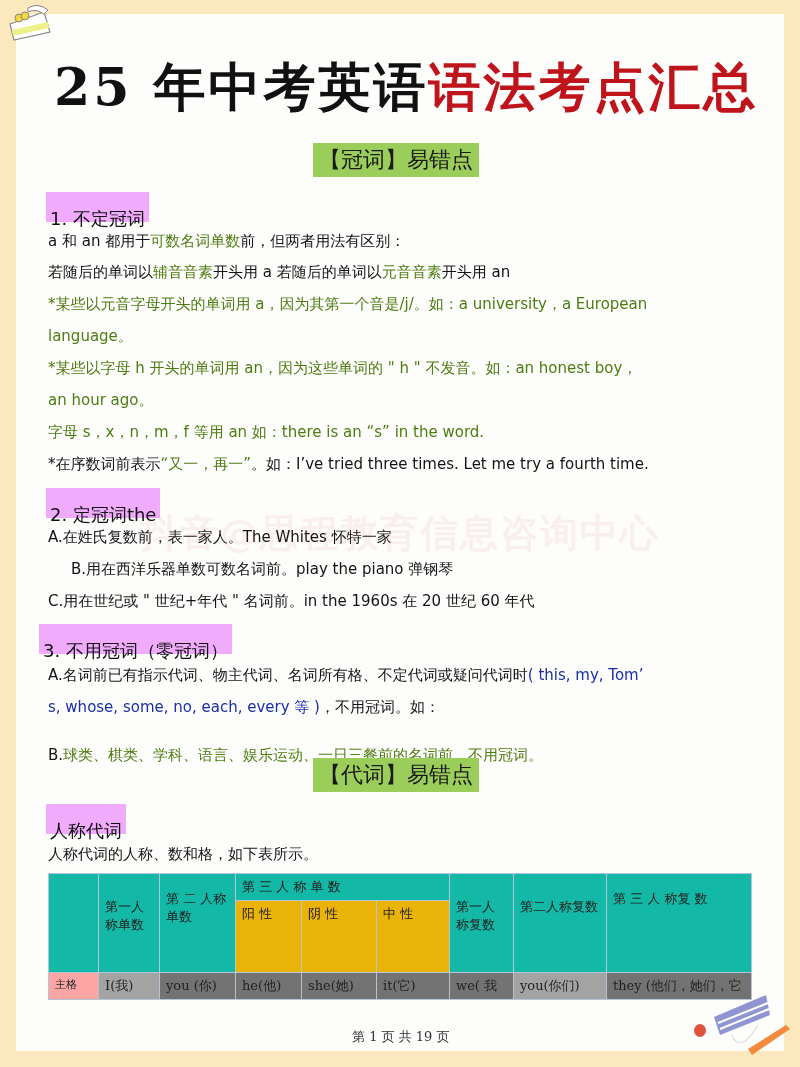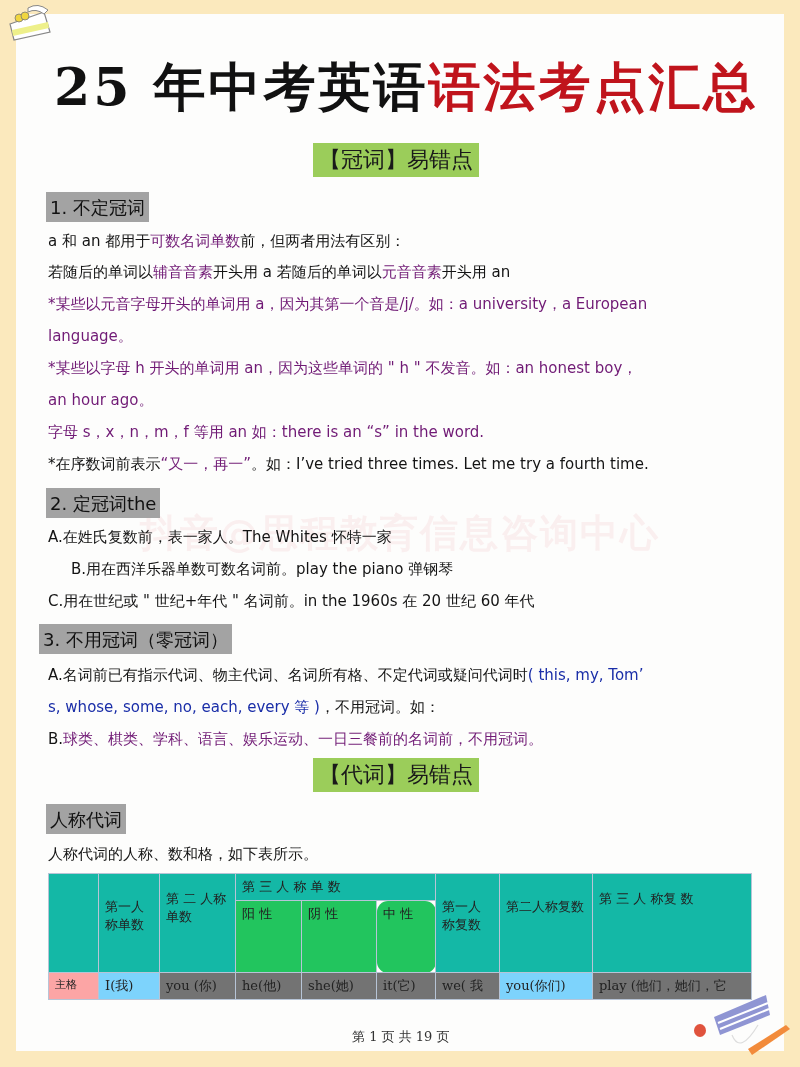--- a/index.html
+++ b/index.html
@@ -33,44 +33,44 @@
   }
   .main-title .red { color: #c0141c; }
   .section-banner {
     position: absolute; height: 34px; line-height: 34px;
     background: #9bcd5a; font-size: 22px; padding: 0 6px;
     font-family: "DejaVu Serif", "Liberation Serif", serif; color: #1a1a1a;
     white-space: nowrap;
   }
   .sub-head {
     position: absolute; height: 30px; line-height: 30px;
-    background: #a3a3a3; font-size: 18px; padding: 1px 4px; color: #111;
+    background: #f0abfc; font-size: 18px; padding: 12px 4px; color: #111;
     white-space: nowrap;
   }
   .line {
     position: absolute; left: 48px; font-size: 15px; line-height: 22px;
     color: #141414; white-space: nowrap;
   }
-  .red { color: #701a75; }
+  .red { color: #4d7c0f; }
   .blue { color: #1a2ea8; }
   .watermark {
     position: absolute; left: 140px; top: 508px;
     font-size: 38px; font-weight: bold; color: rgba(220,80,90,0.08);
     letter-spacing: 2px; white-space: nowrap; pointer-events: none;
   }
   table.pron {
     position: absolute; left: 48px; top: 873px; width: 704px;
     border-collapse: collapse; font-size: 13px; color: #222;
     font-family: "DejaVu Serif", "Liberation Serif", serif;
   }
   table.pron td { border: 1px solid #b7c4d6; vertical-align: top; padding: 4px 6px; }
   table.pron .hd { background: #14b8a6; }
-  table.pron .hw { background: #22c55e; margin-left: 22px; }
+  table.pron .hw { background: #eab308; margin-left: 22px; }
   table.pron .rowlbl { background: #fca5a5; font-size: 11px; }
-  table.pron .cell { background: #7dd3fc; }
+  table.pron .cell { background: #a3a3a3; }
   table.pron .cellb { background: #737373; }
   .footer {
     position: absolute; left: 352px; top: 1028px; font-size: 13px; color: #333;
     font-family: "DejaVu Serif", "Liberation Serif", serif; white-space: nowrap;
   }
 </style>
 </head>
 <body>
 
 <div class="page"></div>
@@ -110,49 +110,49 @@
 <div class="line" style="top:453px;"><span>*在序数词前表示</span><span class="red">“又一，再一”</span><span>。如：I’ve tried three times. Let me try a fourth time.</span></div>
 
 <div class="sub-head" style="left:46px; top:488px;">2. 定冠词the</div>
 <div class="line" style="top:526px;">A.在姓氏复数前，表一家人。The Whites    怀特一家</div>
 <div class="line" style="top:558px;margin-left:23px;">B.用在西洋乐器单数可数名词前。play the piano  弹钢琴</div>
 <div class="line" style="top:590px;">C.用在世纪或 " 世纪+年代 " 名词前。in the 1960s  在 20 世纪 60 年代</div>
 
 <div class="sub-head" style="left:39px; top:624px;">3. 不用冠词（零冠词）</div>
 <div class="line" style="top:664px;"><span>A.名词前已有指示代词、物主代词、名词所有格、不定代词或疑问代词时</span><span class="blue">( this, my, Tom’</span></div>
 <div class="line" style="top:696px;"><span class="blue">s, whose, some, no, each, every 等 )</span><span>，不用冠词。如：</span></div>
-<div class="line" style="top:728px;"><span>B.</span><span class="red">球类、棋类、学科、语言、娱乐运动、一日三餐前的名词前，不用冠词。</span></div>
+<div class="line" style="top:744px;"><span>B.</span><span class="red">球类、棋类、学科、语言、娱乐运动、一日三餐前的名词前，不用冠词。</span></div>
 
 <div class="section-banner" style="left:313px; top:758px;">【代词】易错点</div>
 <div class="sub-head" style="left:46px; top:804px;">人称代词</div>
 <div class="line" style="top:843px;">人称代词的人称、数和格，如下表所示。</div>
 
 <table class="pron">
   <tbody>
       <tr style="height:24px;">
     <td class="hd" rowspan="2" style="width:50px;"></td>
     <td class="hd" rowspan="2" style="width:61px; padding-top:24px;">第一人称单数</td>
     <td class="hd" rowspan="2" style="width:76px; padding-top:16px;">第 二 人称单数</td>
     <td class="hd" colspan="3">第  三  人  称  单  数</td>
     <td class="hd" rowspan="2" style="width:64px; padding-top:24px;">第一人称复数</td>
     <td class="hd" rowspan="2" style="width:93px; padding-top:24px;">第二人称复数</td>
     <td class="hd" rowspan="2" style="padding-top:16px;">第    三    人    称复  数</td>
   </tr>
   <tr style="height:72px;">
     <td class="hw" style="width:66px;">阳    性</td>
     <td class="hw" style="width:75px;">阴    性</td>
-    <td class="hw" style="width:59px;border-radius:11px;">中  性</td>
+    <td class="hw" style="width:73px;">中  性</td>
   </tr>
   <tr style="height:26px;">
     <td class="rowlbl">主格</td>
     <td class="cell">I(我)</td>
     <td class="cellb">you (你)</td>
     <td class="cellb">he(他)</td>
     <td class="cellb">she(她)</td>
     <td class="cellb">it(它)</td>
     <td class="cellb">we(   我</td>
     <td class="cell">you(你们)</td>
-    <td class="cellb">play (他们，她们，它</td>
+    <td class="cellb">they (他们，她们，它</td>
   </tr>
 </tbody>
   </table>
 
 <div class="footer">第 1 页 共 19 页</div>
 
 </body></html>

